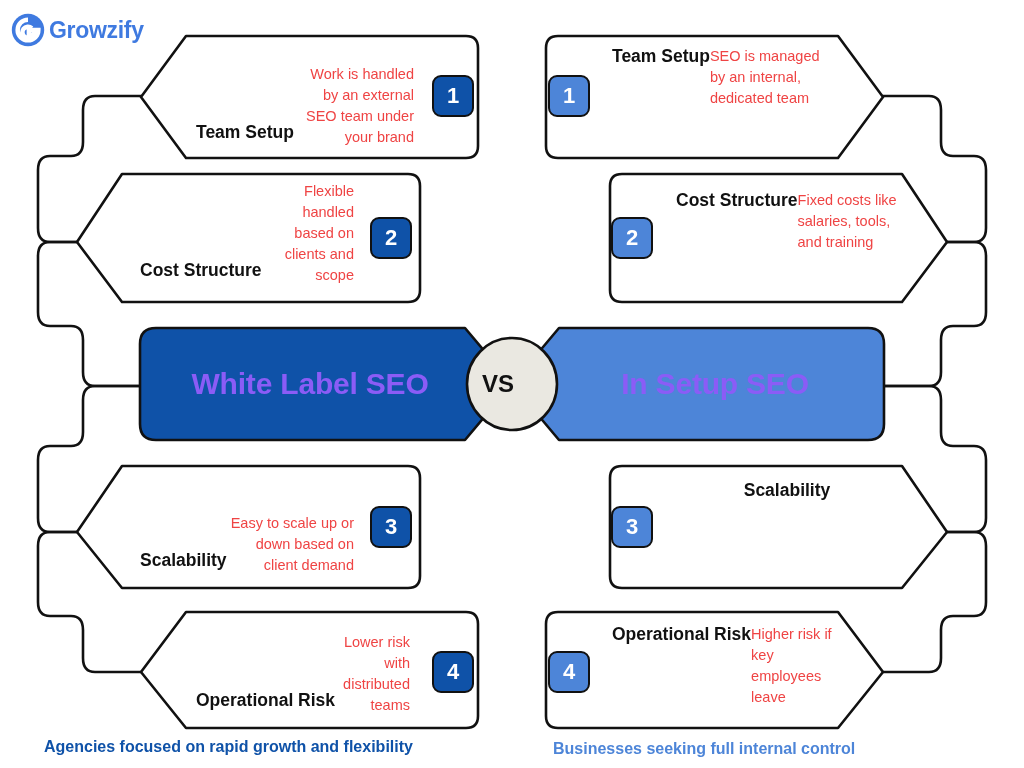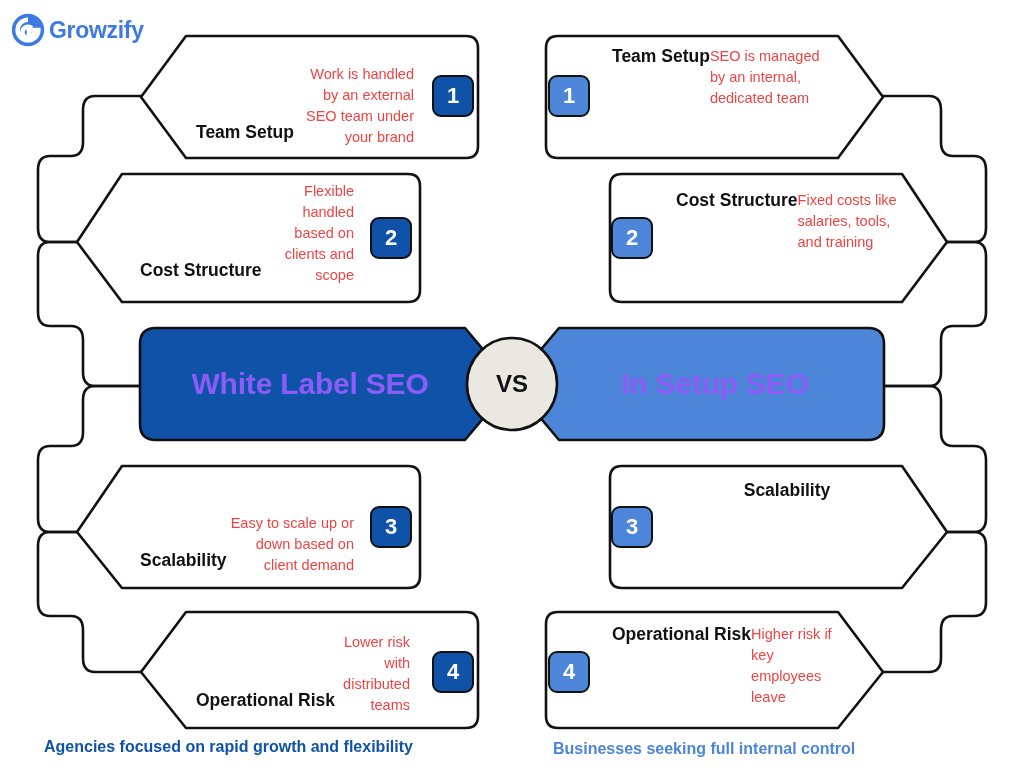--- a/index.html
+++ b/index.html
@@ -196,19 +196,19 @@
   </div>
   <div class="badge light" style="left:611px; top:506px;">3</div>
 
   <div class="card-text left-align" style="left:612px; top:624px; width:230px; height:92px;">
     <div class="card-title">Operational Risk</div>
     <div class="card-desc">Higher risk if key employees leave</div>
   </div>
   <div class="badge light" style="left:548px; top:651px;">4</div>
 
   <div class="banner-label" style="left:165px; top:360px; width:290px; height:48px; justify-content:center;">White Label SEO</div>
-  <div class="vs-label" style="left:469px; top:341px;border-radius:21px;">VS</div>
+  <div class="vs-label" style="left:455px; top:341px;border-radius:21px;">VS</div>
   <div class="banner-label" style="left:570px; top:360px; width:290px; height:48px; justify-content:center;">In Setup SEO</div>
 
   <div class="footer-note footer-right">Businesses seeking full internal control</div>
   <div class="footer-note footer-left">Agencies focused on rapid growth and flexibility</div>
 
 </div>
 
 </body></html>

